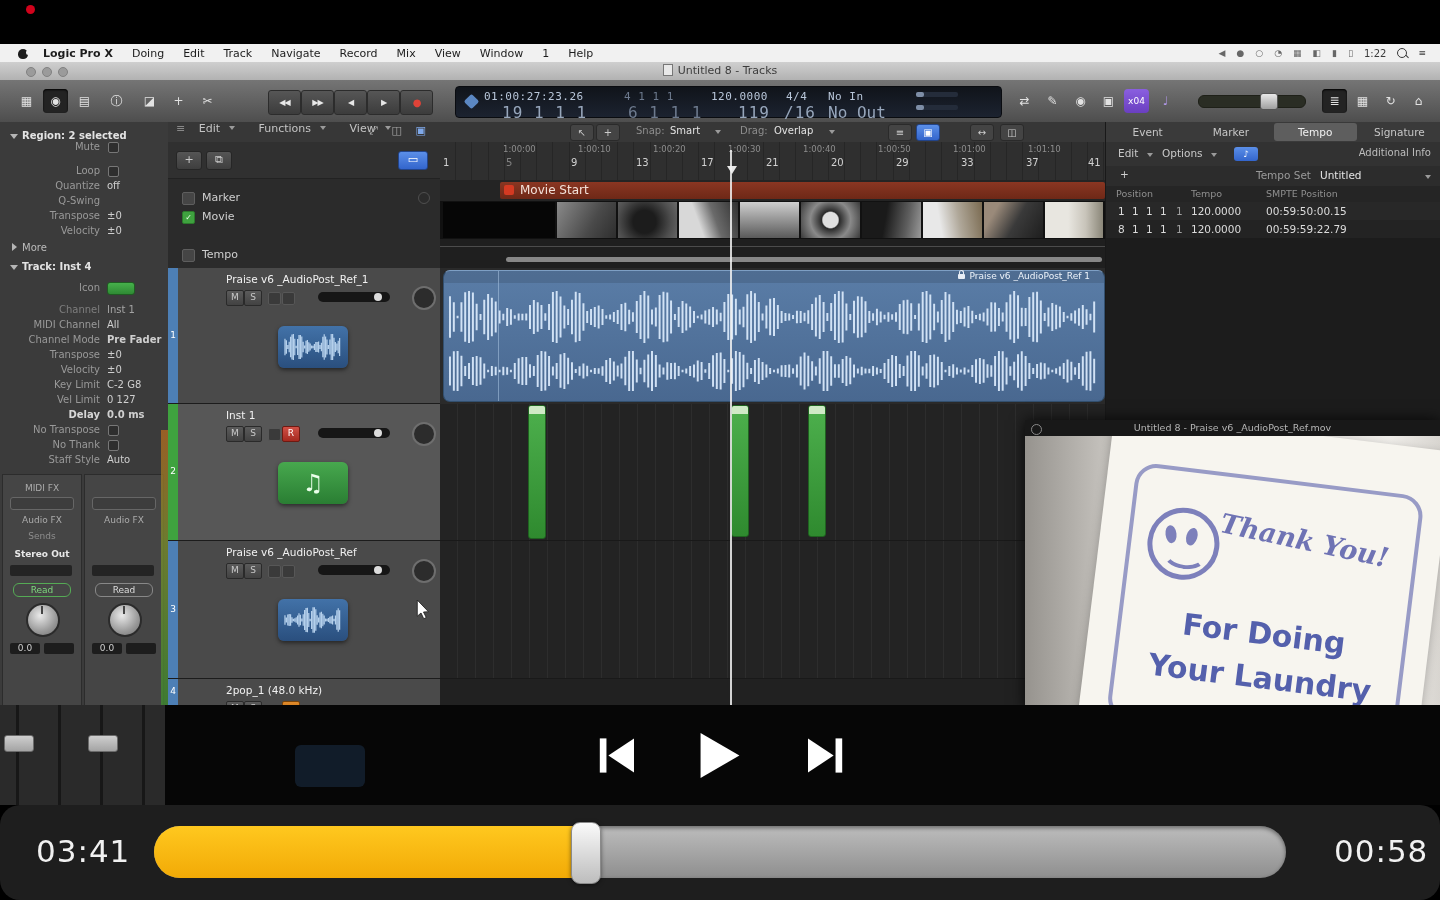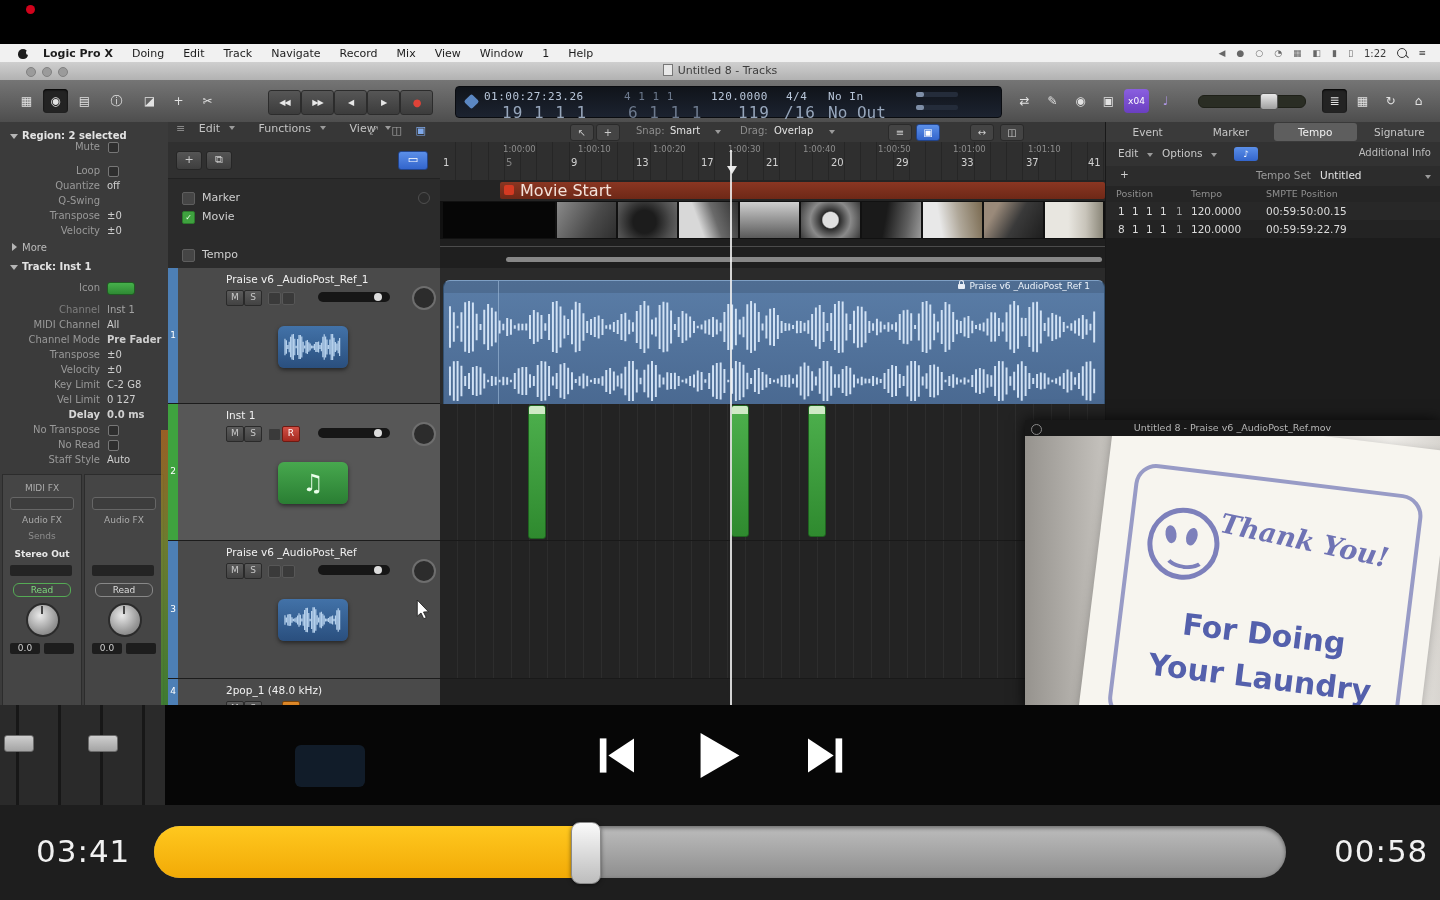--- a/index.html
+++ b/index.html
@@ -102,31 +102,31 @@
   
   #arrange{left:440px;top:0;width:665px;height:583px;background:#262626;box-shadow:inset 0 0 0 1px rgba(90,140,220,.30);}
   #ar-tools{position:absolute;left:0;top:0;width:665px;height:20px;background:#373737;border-bottom:1px solid #222;font-size:10px;color:#b9b9b9;}
   .aricon{position:absolute;top:2px;width:22px;height:15px;background:#444;border:1px solid #2a2a2a;border-radius:3px;text-align:center;line-height:15px;color:#ccc;}
   #ruler{position:absolute;left:0;top:20px;width:665px;height:38px;background:#2f2f2f;border-bottom:1px solid #1d1d1d;
          background-image:repeating-linear-gradient(90deg,transparent 0 15.2px,#262626 15.2px 16.2px);}
   .tc{position:absolute;top:2px;font-size:8.5px;color:#8d8d8d;}
   .bar{position:absolute;top:15px;font-size:10px;color:#d2d2d2;}
   #phmark{left:287px;top:44px;width:0;height:0;border-left:5px solid transparent;border-right:5px solid transparent;border-top:8px solid #e8e8e8;}
   #mlane{position:absolute;left:0;top:58px;width:665px;height:21px;background:#242424;}
-  #marker1{position:absolute;left:60px;top:2px;width:605px;height:17px;background:linear-gradient(#8a3622,#6e2817);border-radius:2px;color:#f3e2da;font-size:16px;line-height:17px;}
+  #marker1{position:absolute;left:60px;top:2px;width:605px;height:17px;background:linear-gradient(#8a3622,#6e2817);border-radius:2px;color:#f3e2da;font-size:12px;line-height:17px;}
   #marker1 .mic{position:absolute;left:4px;top:3px;width:10px;height:10px;background:#d43a22;border-radius:2px;}
   #marker1 .mtx{margin-left:20px;}
   #movlane{position:absolute;left:0;top:79px;width:665px;height:38px;background:#111;}
   .mt{position:absolute;top:1px;height:36px;width:59px;}
   #tmplane{position:absolute;left:0;top:117px;width:665px;height:29px;background:#1f1f1f;border-bottom:1px solid #161616;}
   #tmpline{position:absolute;left:0;top:7px;width:665px;height:1px;background:#5f5f5f;opacity:.7;}
   #hscroll{position:absolute;left:66px;top:18px;width:596px;height:5px;background:#9a9a9a;border-radius:3px;opacity:.85;}
   .lane{position:absolute;left:0;width:665px;border-bottom:1px solid #191919;}
   .lane.grid{background-image:repeating-linear-gradient(90deg,transparent 0 17px,#2d2d2d 17px 18px);background-color:#232323;}
-  #reg1{position:absolute;left:3px;top:12px;width:660px;height:130px;background:linear-gradient(#5a7da7,#496890);border:1px solid #33506f;border-top-color:#7e9fc4;border-radius:7px;}
+  #reg1{position:absolute;left:3px;top:2px;width:660px;height:130px;background:linear-gradient(#5a7da7,#496890);border:1px solid #33506f;border-top-color:#7e9fc4;border-radius:7px;}
   #reg1 .rhead{position:absolute;left:0;top:0;width:100%;height:12px;background:rgba(0,0,0,.12);font-size:9px;color:#eef4fb;text-align:right;}
   #reg1 .rhead .txt{margin-right:14px;}
   .lock{display:inline-block;width:7px;height:5px;background:#e8eef6;border-radius:1px;position:relative;margin-right:4px;}
   .lock:before{content:"";position:absolute;left:1px;top:-4px;width:3px;height:4px;border:1px solid #e8eef6;border-bottom:none;border-radius:3px 3px 0 0;}
   .waveform{position:absolute;}
   #regdiv{position:absolute;left:54px;top:0;width:1px;height:130px;background:#a9c4e2;opacity:.55;}
   .greg{position:absolute;width:16px;background:linear-gradient(#4db04d,#2f8a2f);border:1px solid #1f6320;border-radius:3px;}
   .greg .cap{position:absolute;left:0;top:0;width:100%;height:8px;background:#cfeac6;border-radius:2px 2px 0 0;}
   #playhead{left:730px;top:28px;width:1.5px;height:555px;background:#f2f2f2;opacity:.85;z-index:4;}
 
@@ -165,21 +165,21 @@
   #laundry{position:absolute;left:26px;top:230px;width:300px;text-align:center;color:#5460ac;font-weight:bold;font-size:30px;}
 
   
   #transtrip{left:0;top:705px;width:1440px;height:100px;background:#060606;z-index:10;}
   #remnant{position:absolute;left:0;top:0;width:165px;height:100px;background:#2e2e2e;opacity:.9;overflow:hidden;}
   .fslot{position:absolute;top:0;width:3px;height:100px;background:#191919;}
   .fcap{position:absolute;top:30px;width:28px;height:15px;background:linear-gradient(#e5e5e5,#b5b5b5);border-radius:3px;border:1px solid #777;}
   #remicon{position:absolute;left:295px;top:40px;width:70px;height:42px;border-radius:6px;background:#3c6ea8;opacity:.22;}
   .pbtn{position:absolute;}
   .pbtn svg{display:block;}
-  #progstrip{left:0;top:805px;width:1440px;height:95px;background:#1e1e1e;z-index:10;}
+  #progstrip{left:0;top:805px;width:1440px;height:95px;background:#1e1e1e;z-index:10;border-radius:20px;}
   .ptime{position:absolute;top:28px;font-size:31px;color:#f1f1f1;letter-spacing:1px;}
   #pbar{position:absolute;left:154px;top:21px;width:1132px;height:52px;border-radius:26px;
         background:linear-gradient(#bdbdbd,#8e8e8e);box-shadow:inset 0 2px 4px rgba(0,0,0,.45);}
   #pfill{position:absolute;left:0;top:0;width:432px;height:52px;border-radius:26px 0 0 26px;
          background:linear-gradient(#ffc81f,#f2aa06);}
   #phandle{position:absolute;left:417px;top:-4px;width:28px;height:60px;border-radius:9px;border:1px solid #8a8a8a;
            background:linear-gradient(#fafafa,#bdbdbd);box-shadow:0 1px 4px rgba(0,0,0,.5);}
   #cursor{left:415px;top:478px;z-index:6;}
 </style>
 </head>
@@ -304,21 +304,21 @@
       <div class="irow" style="top:86px">
           <span class="lab">Transpose</span>
           <span class="val">±0</span>
         </div>
       <div class="irow" style="top:101px">
           <span class="lab">Velocity</span>
           <span class="val">±0</span>
         </div>
       <div class="irow" style="top:118px;color:#bbb"><span id="morearrow"></span><span>More</span></div>
 
-      <div class="ihead" style="top:136px"><span class="tri"></span><span>Track:  Inst 1</span></div>
+      <div class="ihead" style="top:136px"><span class="tri"></span><span>Track:  Inst 4</span></div>
       <div class="irow" style="top:158px">
           <span class="lab">Icon</span>
           <span class="iconbtn"></span>
         </div>
       <div class="irow" style="top:180px;opacity:.7">
           <span class="lab">Channel</span>
           <span class="val">Inst 1</span>
         </div>
       <div class="irow" style="top:195px">
           <span class="lab">MIDI Channel</span>
@@ -346,21 +346,21 @@
         </div>
       <div class="irow" style="top:285px">
           <span class="lab" style="color:#d6d6d6;font-weight:bold">Delay</span>
           <span class="val" style="font-weight:bold">0.0 ms</span>
         </div>
       <div class="irow" style="top:300px">
           <span class="lab">No Transpose</span>
           <span class="chkbx"></span>
         </div>
       <div class="irow" style="top:315px">
-          <span class="lab">No Read</span>
+          <span class="lab">No Thank</span>
           <span class="chkbx"></span>
         </div>
       <div class="irow" style="top:330px">
           <span class="lab">Staff Style</span>
           <span class="val">Auto</span>
         </div>
 
       <div class="strip" style="left:2px">
         <span class="slab" style="top:8px">MIDI FX</span>
         <span class="sbtn" style="top:22px"></span>

